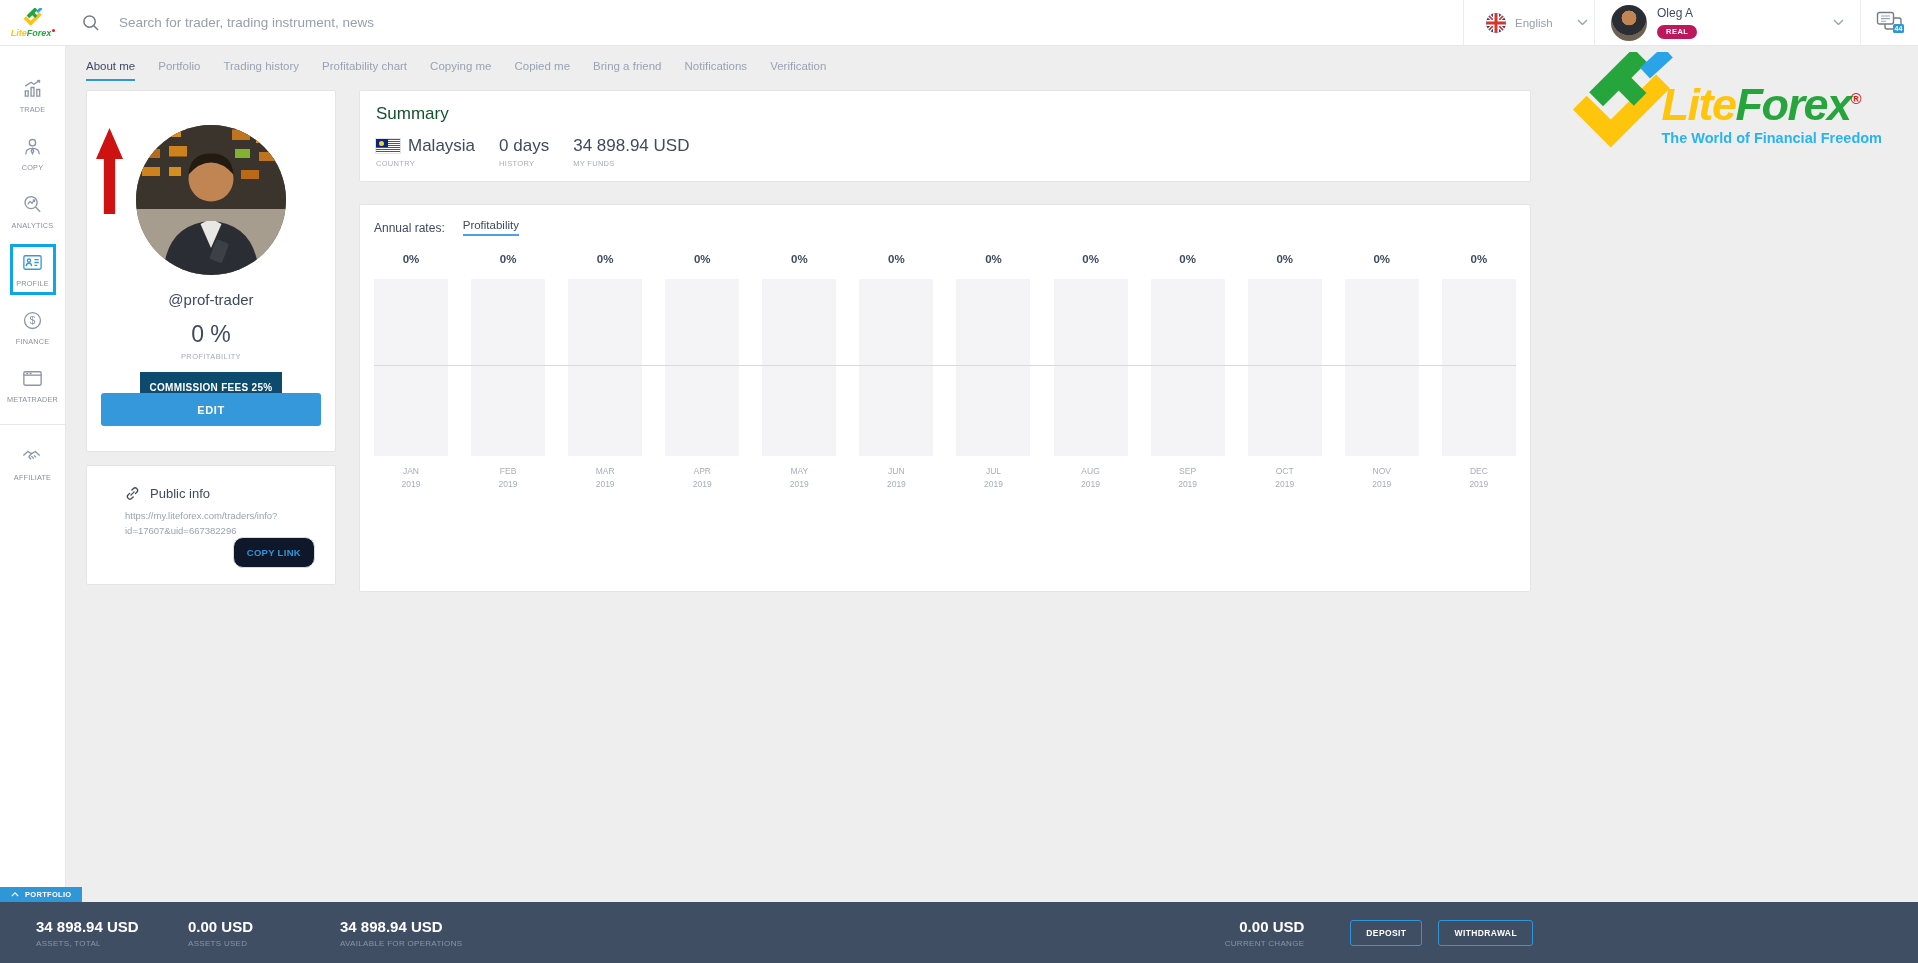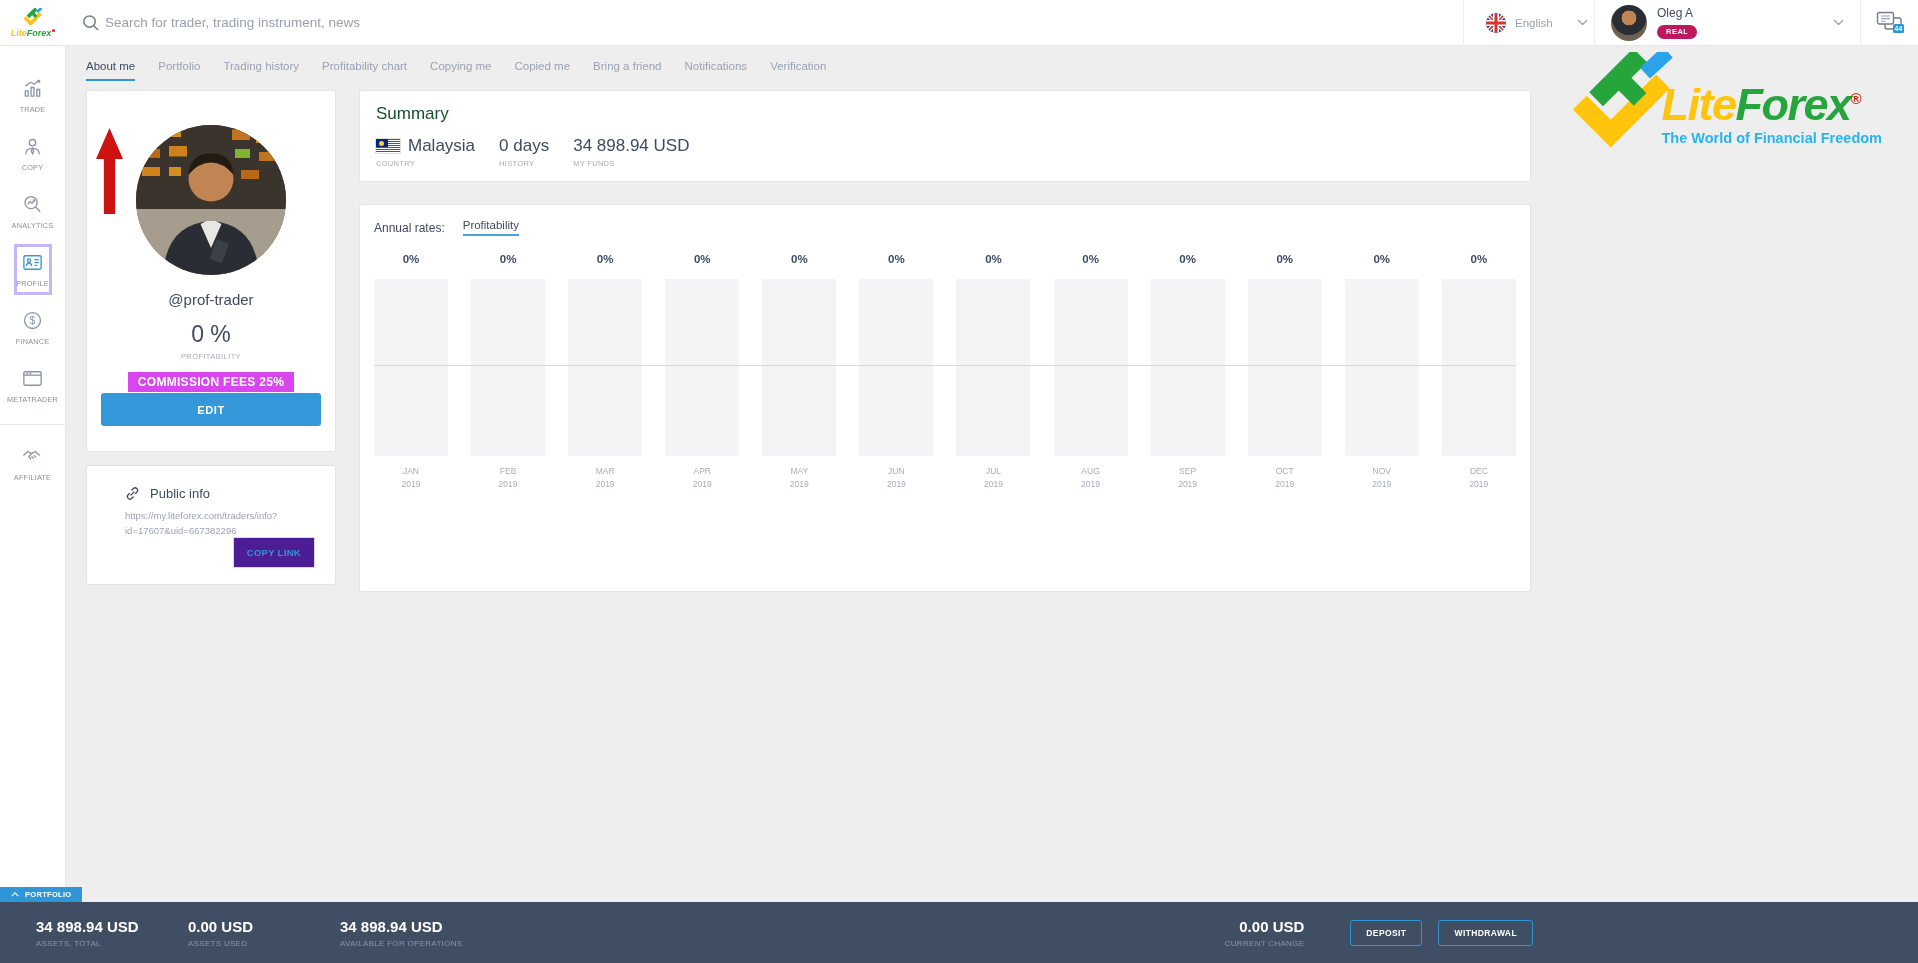--- a/index.html
+++ b/index.html
@@ -7,21 +7,21 @@
   body { font-family:"Liberation Sans", sans-serif; background:#eeeeef; overflow:hidden; position:relative; }
   svg { display:block; }
 
   
   .topbar { position:absolute; top:0; left:0; right:0; height:46px; background:#fff; border-bottom:1px solid #e7e7e9; display:flex; align-items:center; z-index:30; }
   .logo-box { width:66px; height:46px; display:flex; flex-direction:column; align-items:center; justify-content:center; flex:none; }
   .logo-box svg { width:24px; height:20px; }
   .logo-text { font-size:9px; font-weight:bold; font-style:italic; line-height:1; margin-top:1px; white-space:nowrap; }
   .lite { color:#ffc40c; } .forex { color:#27a53d; }
   .tm-dot { display:inline-block; width:3px; height:3px; background:#e02020; border-radius:50%; vertical-align:top; margin-left:1px; }
-  .search-wrap { flex:1; display:flex; align-items:center; padding-left:16px; gap:6px; height:100%; }
+  .search-wrap { flex:1; display:flex; align-items:center; padding-left:16px; gap:20px; height:100%; }
   .search-wrap svg { width:17px; height:17px; }
   .search-input { border:none; outline:none; font-size:13.5px; color:#3f4a61; width:640px; background:transparent; }
   .search-input::placeholder { color:#98a0ae; }
   .top-right { display:flex; align-items:center; height:100%; flex:none; }
   .lang { display:flex; align-items:center; height:100%; width:131px; border-left:1px solid #ececee; padding-left:22px; cursor:pointer; }
   .lang-label { font-size:11.5px; color:#98a0ae; margin-left:9px; }
   .chev { width:11px; height:7px; }
   .lang .chev { margin-left:24px; }
   .user { display:flex; align-items:center; height:100%; width:266px; border-left:1px solid #ececee; padding:0 16px; cursor:pointer; }
   .user-avatar { width:36px; height:36px; border-radius:50%; flex:none;
@@ -31,48 +31,48 @@
   .badge-real { display:inline-block; background:#be185d; color:#fff; font-size:7.5px; font-weight:bold; letter-spacing:.5px; padding:2.5px 9px; border-radius:8px; margin-top:3px; }
   .user .chev { margin-left:auto; }
   .chat { width:58px; height:100%; border-left:1px solid #ececee; display:flex; align-items:center; justify-content:center; position:relative; cursor:pointer; }
   .chat svg { width:28px; height:24px; }
 
   
   .sidebar { position:absolute; top:46px; left:0; width:66px; bottom:61px; background:#fff; border-right:1px solid #e7e7e9; display:flex; flex-direction:column; align-items:center; padding-top:24px; z-index:20; }
   .side-item { display:flex; flex-direction:column; align-items:center; gap:5px; padding:7px 0; width:58px; cursor:pointer; margin-bottom:7px; }
   .side-item svg { width:23px; height:23px; }
   .side-label { font-size:7.3px; color:#8791a3; letter-spacing:.2px; }
-  .side-item.highlight { border:3px solid #c4b5fd; padding:4px 0; width:38px; }
+  .side-item.highlight { border:3px solid #0ea5e9; padding:4px 0; width:46px; }
   .side-divider { width:66px; border-top:1px solid #e7e7e9; margin:6px 0 13px; }
 
   
   .main { position:absolute; left:66px; top:46px; right:0; bottom:61px; overflow:hidden; }
   .page-title { margin:10px 0 0 20px; font-size:16px; color:#3f4a61; font-weight:normal; }
   .tabs { display:flex; gap:23px; margin:14px 0 0 20px; }
   .tab { font-size:11.5px; color:#9aa3b3; padding-bottom:7px; cursor:pointer; white-space:nowrap; }
   .tab.active { color:#3f4a61; border-bottom:2px solid #2f96d8; }
   .content { display:flex; gap:23px; padding:9px 0 0 20px; }
   .card { background:#fff; border:1px solid #e3e4e6; border-radius:2px; }
 
   .left-col { width:250px; flex:none; }
   .profile-card { height:362px; position:relative; display:flex; flex-direction:column; align-items:center; }
   .avatar-big { width:150px; height:150px; border-radius:50%; overflow:hidden; margin-top:34px; }
   .avatar-big svg { width:100%; height:100%; }
   .username { font-size:15px; color:#3f4a61; margin-top:16px; }
   .profit-val { font-size:23px; color:#3f4a61; margin-top:13px; }
   .profit-label { font-size:7.5px; color:#a6adbb; margin-top:4px; letter-spacing:.4px; }
-  .commission { background:#d946ef; color:#fff; font-size:12px; font-weight:bold; padding:3px 10px; margin-top:11px; letter-spacing:.3px; }
+  .commission { background:#0c4a6e; color:#fff; font-size:10px; font-weight:bold; padding:10px 10px; margin-top:11px; letter-spacing:.3px; }
   .edit-btn { position:absolute; bottom:25px; left:14px; right:14px; height:33px; background:#3598db; color:#fff; border:none; border-radius:3px; font-size:11px; font-weight:bold; letter-spacing:.6px; cursor:pointer; font-family:inherit; }
 
   .link-card { margin-top:13px; height:120px; padding:20px 20px 0 38px; position:relative; }
   .link-head { display:flex; align-items:center; gap:10px; }
   .link-head svg { width:15px; height:15px; }
   .link-title { font-size:13px; color:#3f4a61; }
   .link-url { font-size:9.5px; color:#9aa3b3; margin-top:8px; line-height:1.55; }
-  .copy-btn { position:absolute; right:20px; bottom:16px; border:1px solid #d8dce1; background:#4c1d95; color:#2f96d8; font-size:9.5px; font-weight:bold; padding:9px 13px; border-radius:1px; cursor:pointer; font-family:inherit; letter-spacing:.3px; }
+  .copy-btn { position:absolute; right:20px; bottom:16px; border:1px solid #d8dce1; background:#0f172a; color:#2f96d8; font-size:9.5px; font-weight:bold; padding:9px 13px; border-radius:10px; cursor:pointer; font-family:inherit; letter-spacing:.3px; }
 
   .right-col { width:1172px; flex:none; }
   .summary-card { height:92px; padding:13px 16px; }
   .summary-title { font-size:17px; color:#14532d; }
   .summary-row { display:flex; margin-top:12px; }
   .sum-block { margin-right:24px; }
   .sum-value { font-size:17px; color:#3f4a61; display:flex; align-items:center; gap:8px; white-space:nowrap; }
   .sum-label { font-size:7.5px; color:#a6adbb; margin-top:3px; letter-spacing:.3px; }
   .flag-my { width:24px; height:14px; position:relative; flex:none;
     background:repeating-linear-gradient(to bottom,#cc2130 0 1px,#fff 1px 2px); outline:1px solid #e2e2e2; }

